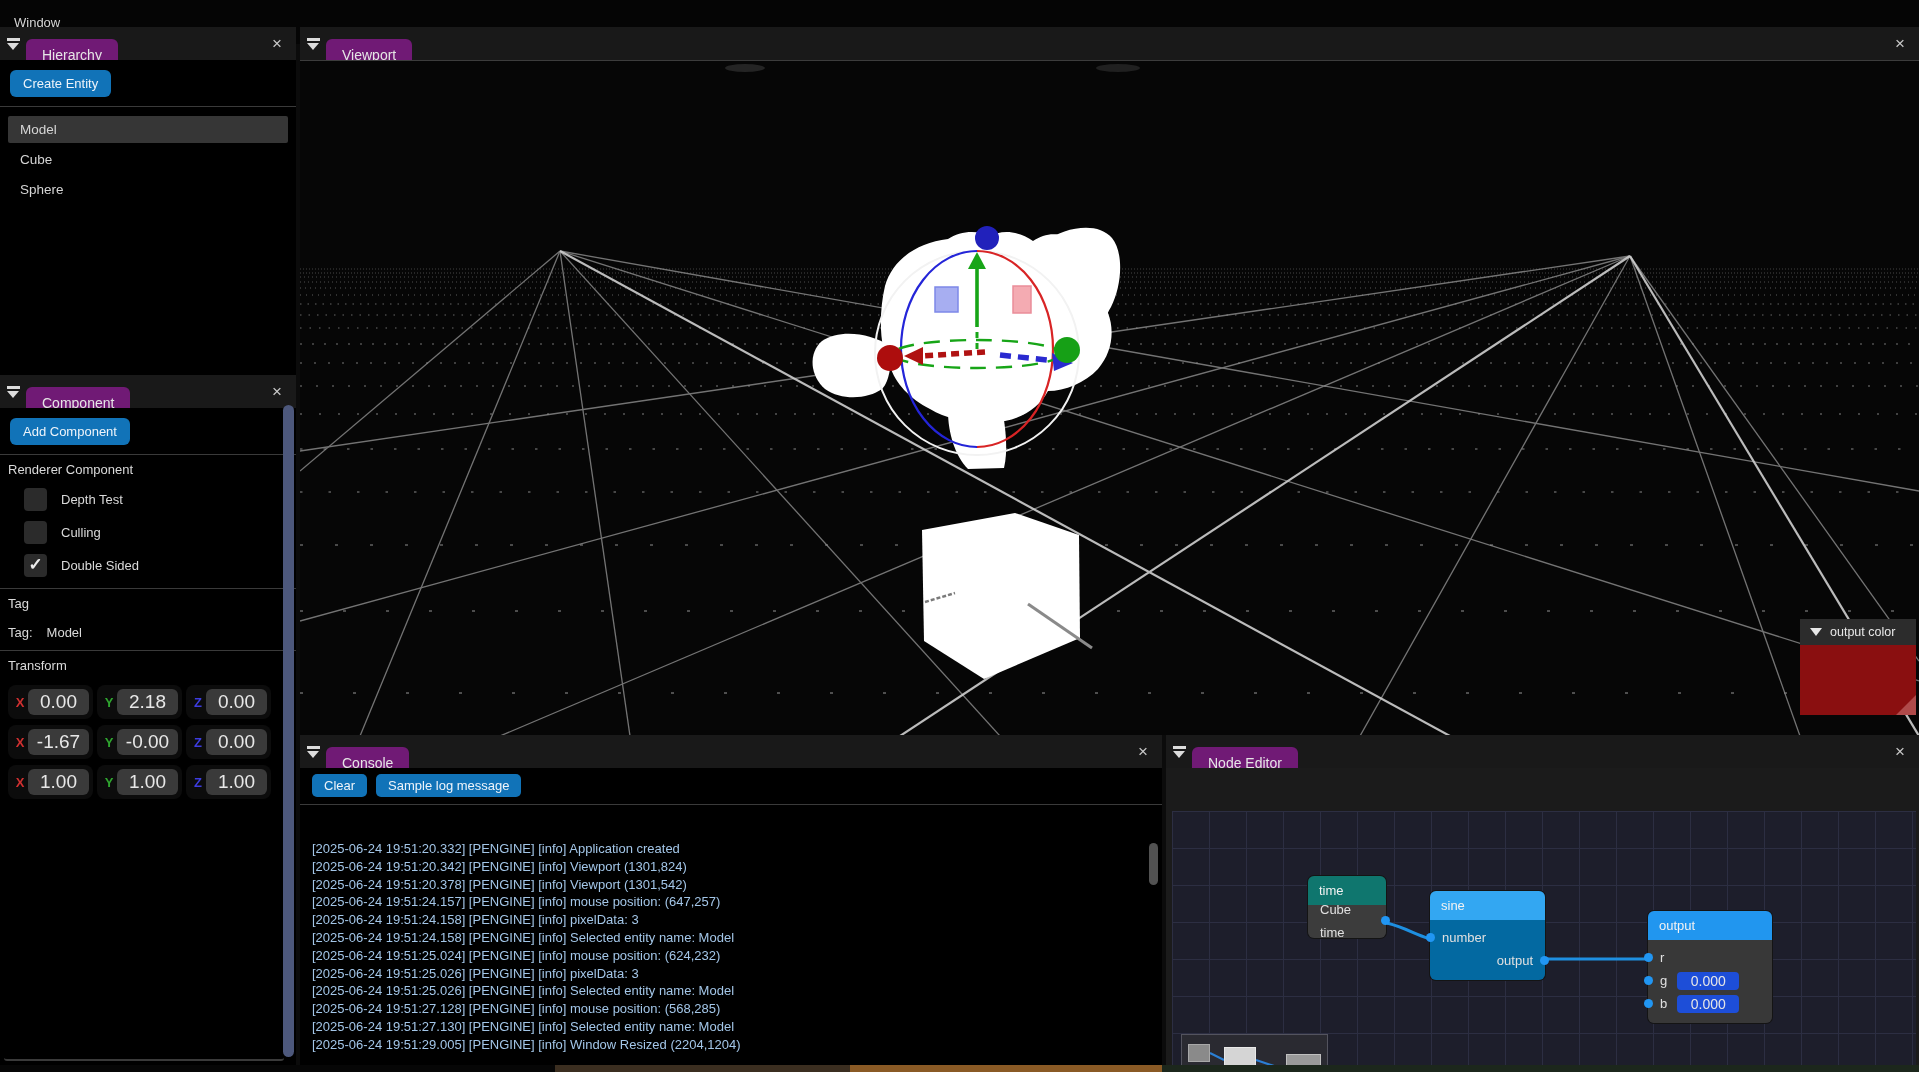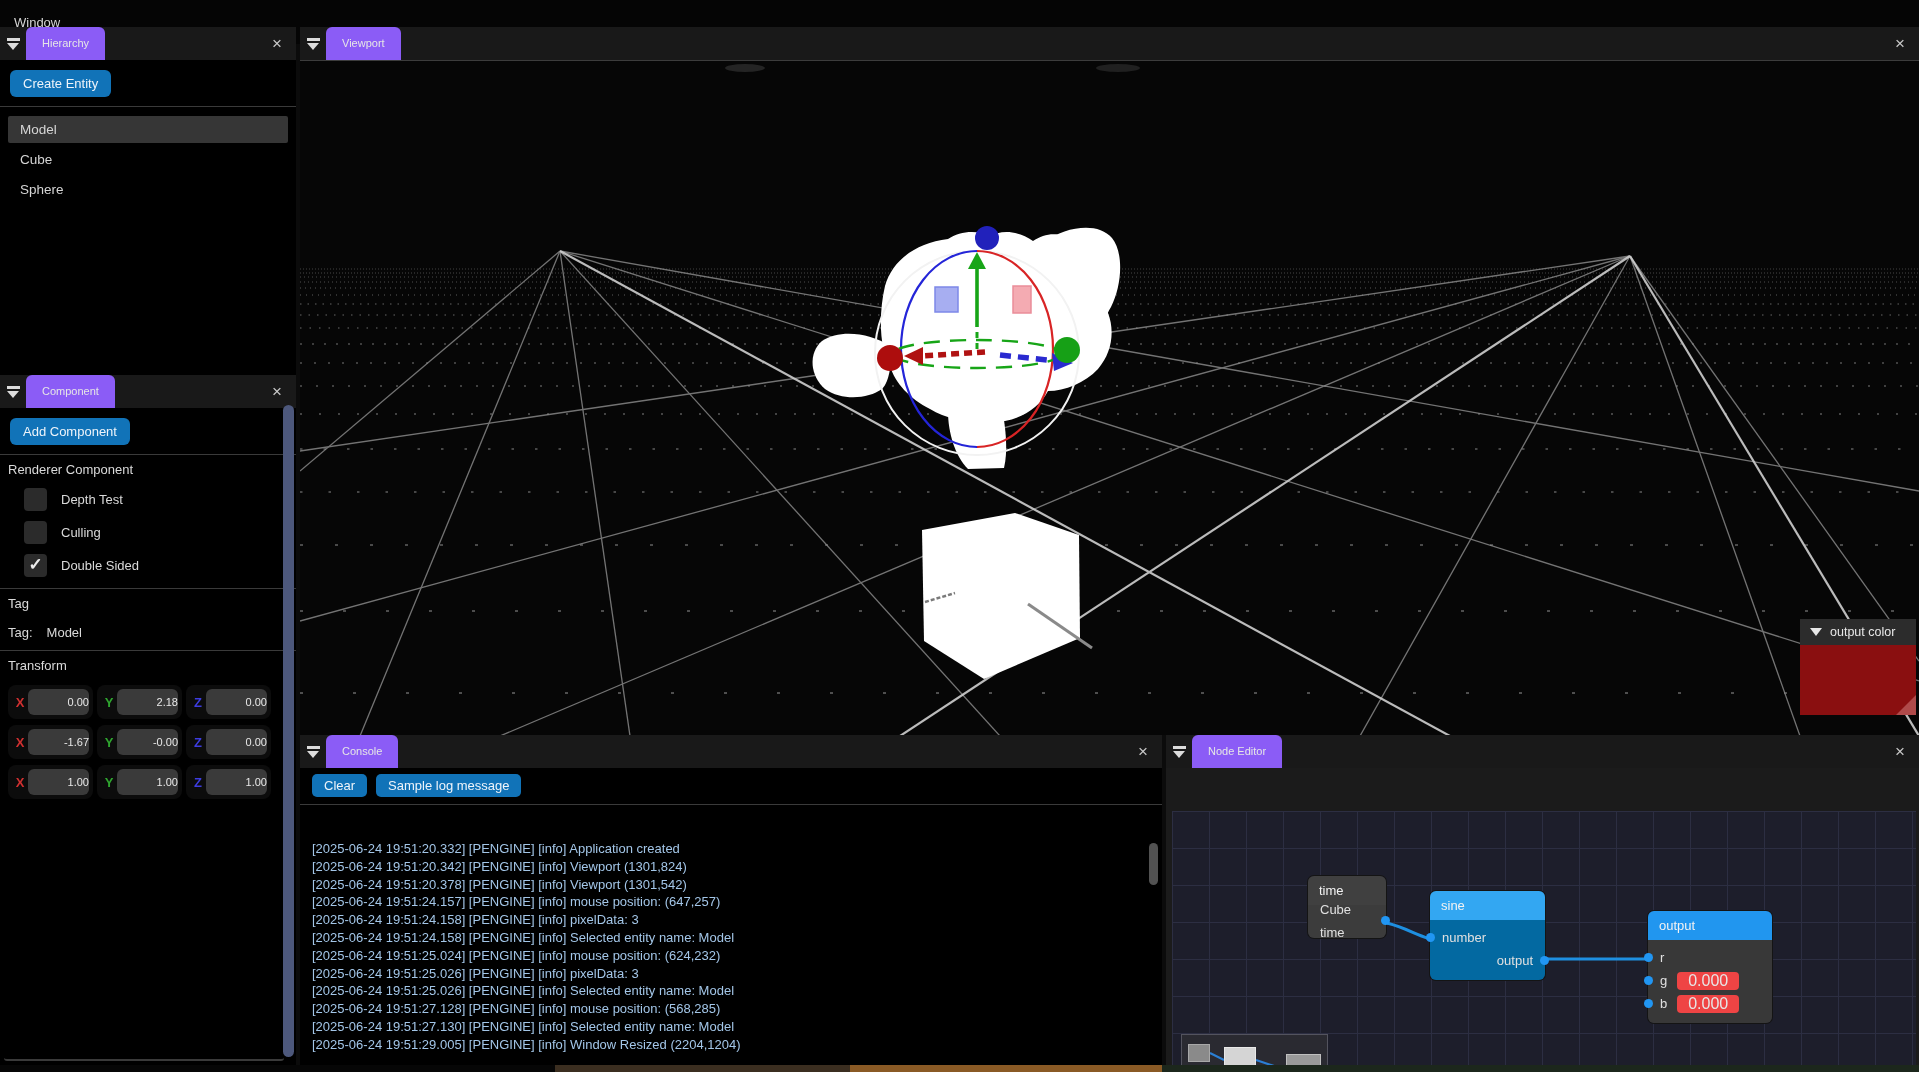--- a/index.html
+++ b/index.html
@@ -14,21 +14,21 @@
 
   
   .panel { position:absolute; background:#1f1f1f; }
   .tab-bar { position:absolute; left:0; top:0; right:0; height:33px; background:#191919;
              display:flex; align-items:flex-end; }
   .collapse-btn { width:26px; height:33px; display:flex; align-items:center; justify-content:center; }
   .collapse-icon { display:flex; flex-direction:column; align-items:center; width:13px; }
   .collapse-icon .bar { width:13px; height:3px; background:#dcdcdc; margin-bottom:2px; }
   .collapse-icon .tri { width:0; height:0; border-left:6.5px solid transparent;
                         border-right:6.5px solid transparent; border-top:7px solid #dcdcdc; }
-  .tab { background:#8b5cf6; color:#e6e6e6; font-size:11px; height:33px; line-height:33px;
+  .tab { background:#701a75; color:#e6e6e6; font-size:14px; height:21px; line-height:33px;
          padding:0 16px; border-radius:6px 6px 0 0; }
   .close-x { position:absolute; right:8px; top:0; height:33px; line-height:33px; color:#c8c8c8;
              font-size:17px; width:22px; text-align:center; }
   .panel-body { position:absolute; left:0; top:33px; right:0; bottom:0; background:#000000; overflow:hidden; }
 
   .btn-blue { display:inline-block; background:#1173b8; color:#eef4fa; font-size:13px;
               padding:6px 13px; border-radius:6px; }
   .separator { height:1px; background:#3a3a3a; }
 
   
@@ -44,21 +44,21 @@
   .check-row { display:flex; align-items:center; height:33px; padding-left:24px; }
   .checkbox { width:23px; height:23px; background:#2b2b2b; border-radius:4px; color:#ececec;
               font-size:17px; font-weight:bold; text-align:center; line-height:22px; }
   .check-row .lbl { color:#d9d9d9; font-size:13px; margin-left:14px; }
   .tag-row { color:#d9d9d9; font-size:13px; padding:8px 8px; display:flex; gap:14px; }
   .xf-row { display:flex; gap:4px; padding-left:8px; margin-top:6px; }
   .xf-group { width:85px; height:34px; background:#0c0c0c; border-radius:8px; display:flex;
               align-items:center; padding:0 4px; }
   .xf-axis { width:16px; text-align:center; font-size:13px; font-weight:bold; }
   .xf-field { flex:1; height:26px; background:#3a3a3a; border-radius:6px; color:#e8e8e8;
-              font-size:11px; text-align:right; line-height:26px; }
+              font-size:19px; text-align:center; line-height:26px; }
   .prop-scrollbar { position:absolute; right:2px; top:30px; width:11px; height:652px;
                     background:#4d587c; border-radius:6px; }
   .prop-bottom-line { position:absolute; left:4px; bottom:4px; width:280px; height:3px;
                       border-bottom:2px solid #3a3a3a; border-radius:0 0 8px 8px; }
 
   
   .panel-viewport { left:300px; top:27px; width:1619px; height:708px; }
   .viewport-body { background:#050505; border-top:1px solid #3c3c3c; }
   .overlay-window { position:absolute; left:1500px; top:558px; width:116px; height:96px; overflow:hidden; }
   .overlay-header { width:135px; height:26px; background:#2c2c2c; color:#e8e8e8; font-size:12.5px;
@@ -88,22 +88,22 @@
                background-size:37px 37px; }
   .node { position:absolute; border-radius:6px; overflow:visible; box-shadow:0 0 0 1px #141414; }
   .node-header { height:29px; line-height:29px; color:#f2f2f2; font-size:13px; padding:0 11px;
                  border-radius:6px 6px 0 0; }
   .node-body { border-radius:0 0 6px 6px; position:relative; }
   .node-row { position:relative; height:23px; line-height:23px; font-size:13px; color:#e0e0e0;
               padding:0 12px; display:flex; align-items:center; }
   .node-row.right { justify-content:flex-end; }
   .pin { position:absolute; width:9px; height:9px; border-radius:50%; background:#2196f3; top:7px; }
   .pin.left { left:-4px; } .pin.right { right:-4px; }
-  .node-field { margin-left:10px; width:62px; height:18px; background:#ef4444; border-radius:4px;
-                color:#e6e6e6; font-size:16px; text-align:center; line-height:18px; }
+  .node-field { margin-left:10px; width:62px; height:18px; background:#1d4ed8; border-radius:4px;
+                color:#e6e6e6; font-size:14px; text-align:center; line-height:18px; }
   .node-links { position:absolute; left:0; top:0; width:753px; height:337px; pointer-events:none; }
   .minimap { position:absolute; left:15px; top:266px; width:147px; height:58px; background:#2a2a31;
              border:1px solid #53535e; }
   .mm-rect { position:absolute; }
   .mm-links { position:absolute; left:0; top:0; width:147px; height:58px; }
 
   
   .bottom-strip { position:absolute; left:0; top:1065px; width:1919px; height:7px; background:#050505; }
   .bottom-strip .seg { position:absolute; top:0; height:7px; }
 </style>
@@ -390,21 +390,21 @@
     </div>
     <div class="panel-body" style="background:#1b1b1b;">
       <div class="node-grid"></div>
 
       <svg class="node-links">
         <path d="M 221,155 C 240,160 246,165 264,171" stroke="#1e8fe0" stroke-width="3" fill="none"></path>
         <path d="M 379,191 C 415,191 446,191 482,191" stroke="#1e8fe0" stroke-width="3" fill="none"></path>
       </svg>
 
       <div class="node" style="left:142px; top:108px; width:78px;">
-        <div class="node-header" style="background:#404040;">time</div>
+        <div class="node-header" style="background:#0f766e;">time</div>
         <div class="node-body" style="background:#3c3c3c; padding:4px 0 6px 0;">
           <div class="node-row">
             <span>Cube time</span>
             <span class="pin right"></span>
           </div>
         </div>
       </div>
 
       <div class="node" style="left:264px; top:123px; width:115px;">
         <div class="node-header" style="background:#33a7f2;">sine</div>

